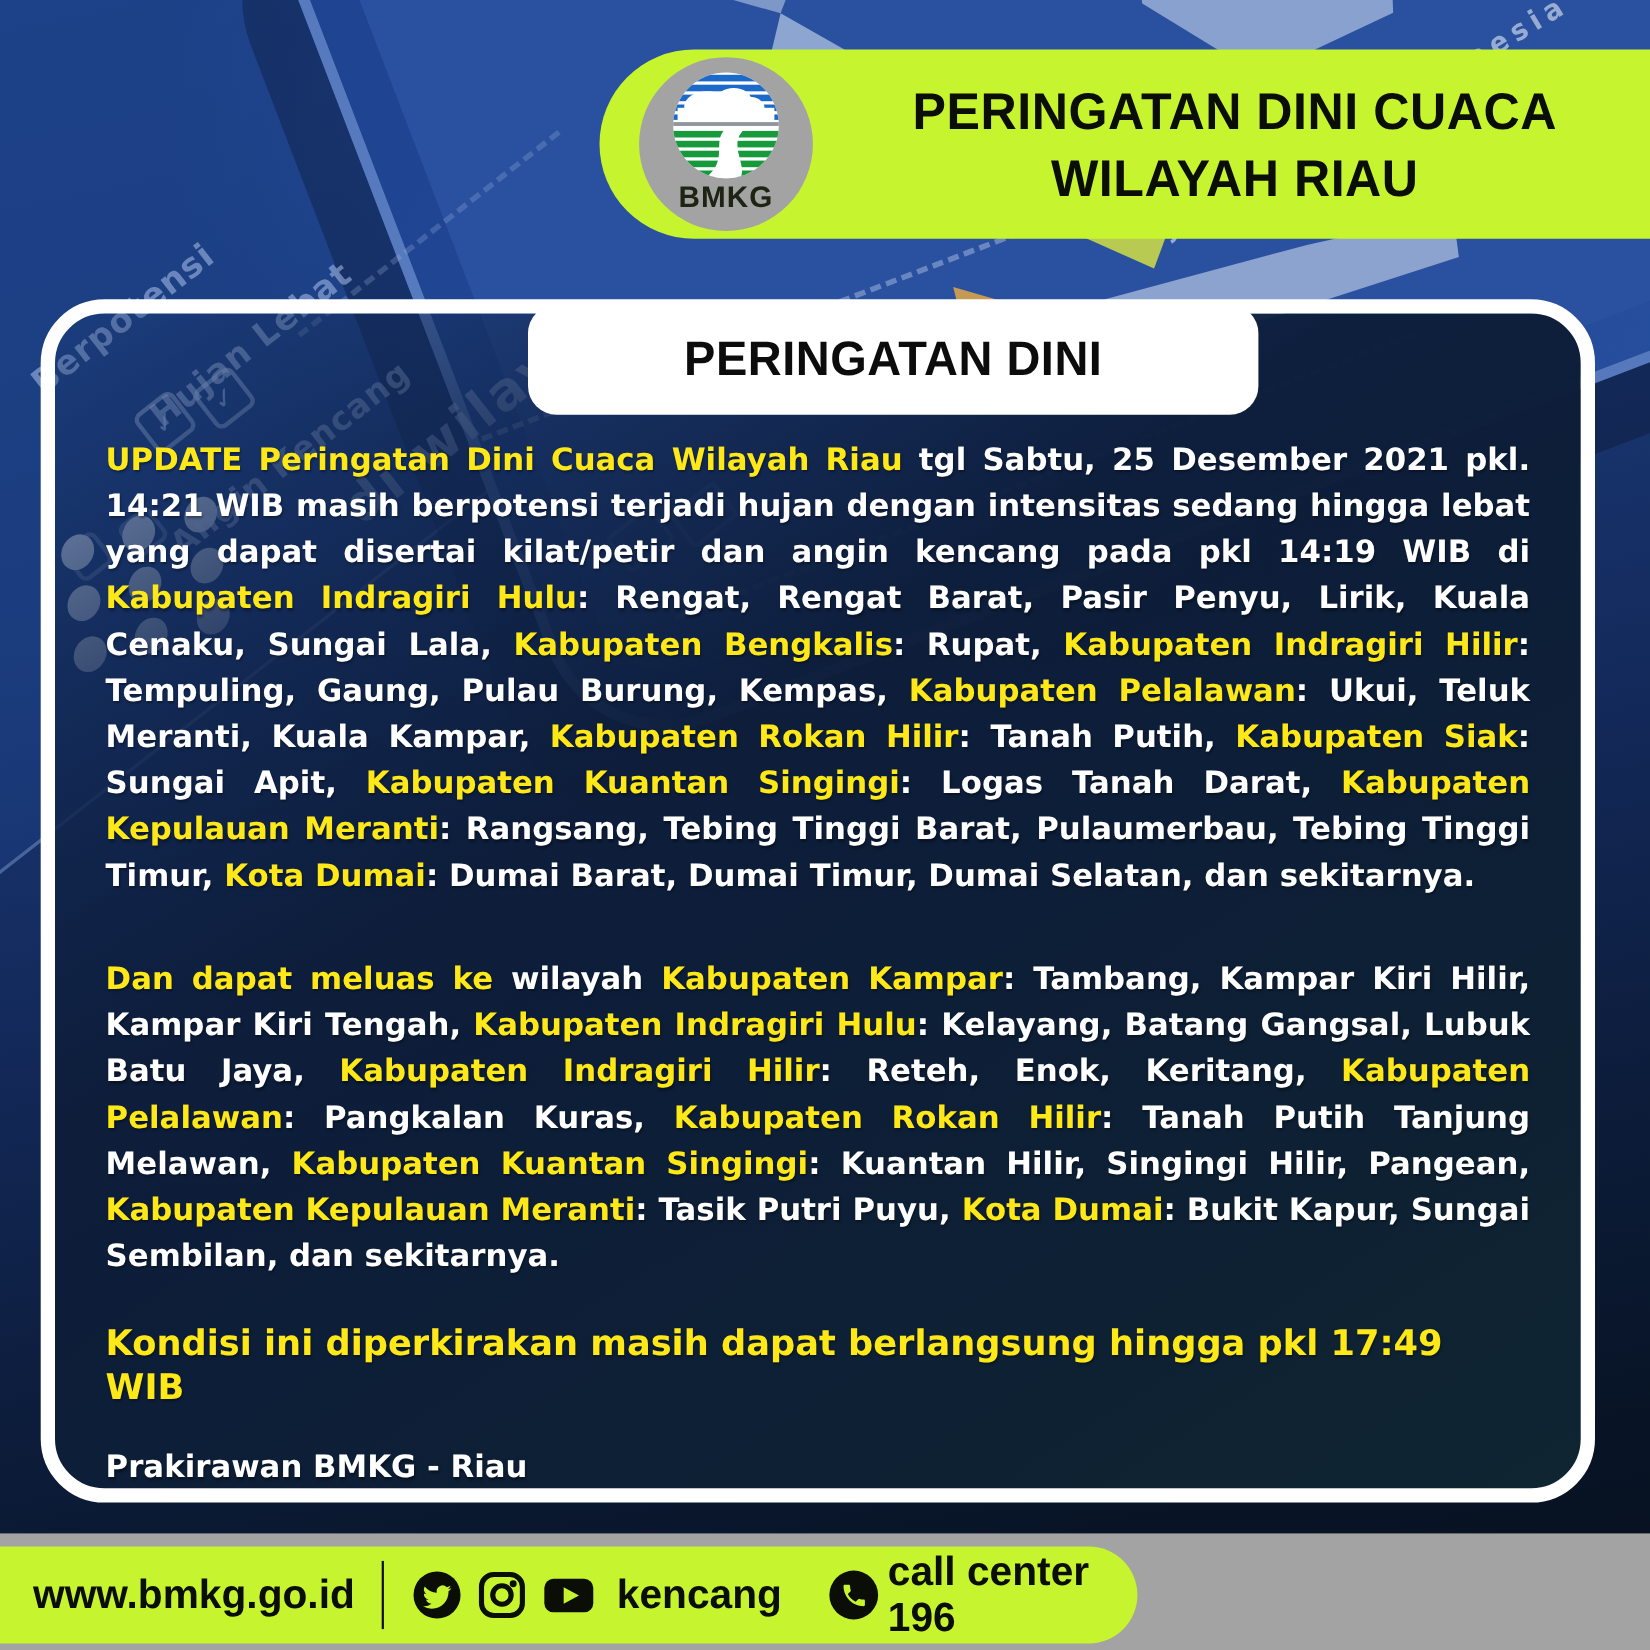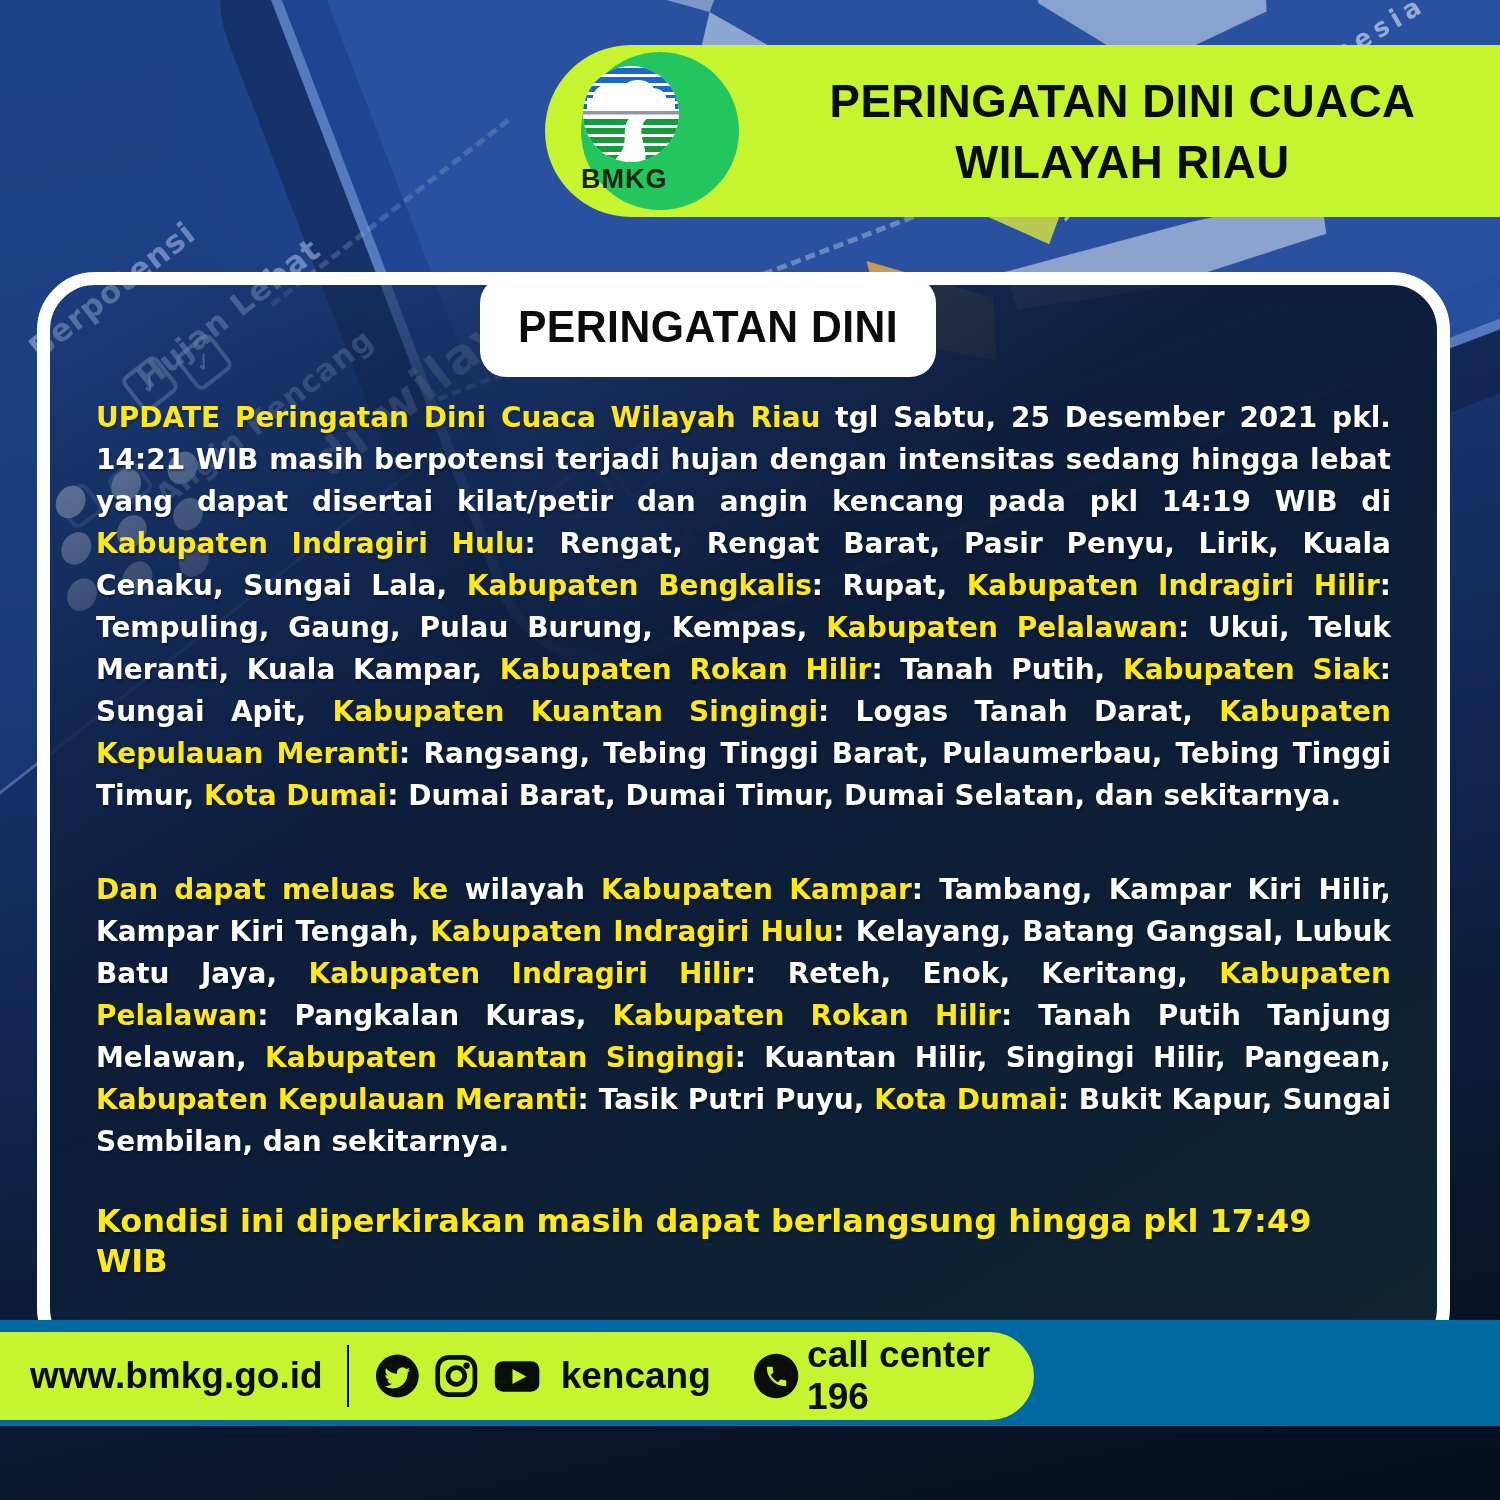--- a/index.html
+++ b/index.html
@@ -36,48 +36,48 @@
     color:rgba(172,194,236,.6);font-weight:700;display:flex;align-items:center;justify-content:center;}
   .chk.c1{left:128px;top:362px;width:36px;height:36px;font-size:24px;}
   .chk.c2{left:182px;top:340px;width:36px;height:36px;font-size:24px;}
   .chk.c3{left:62px;top:488px;width:28px;height:28px;opacity:.6;}
   .chk.c4{left:112px;top:466px;width:28px;height:28px;opacity:.6;}
   .chk.c5{left:556px;top:470px;width:44px;height:32px;opacity:.5;border-radius:6px;}
   .chk.c6{left:614px;top:448px;width:44px;height:32px;opacity:.5;border-radius:6px;}
   
   .banner{position:absolute;left:545px;top:45px;width:955px;height:172px;z-index:4;
     background:#c6f42f;border-radius:86px 0 0 86px;display:flex;align-items:center;}
-  .logo-wrap{position:absolute;left:36px;top:7px;width:158px;height:158px;border-radius:50%;background:#22c55e;
-    display:flex;flex-direction:column;justify-content:flex-start;}
+  .logo-wrap{position:absolute;left:36px;top:7px;width:158px;height:158px;border-radius:50%;background:#a3a3a3;
+    display:flex;flex-direction:column;align-items:center;justify-content:flex-start;}
   .logo-wrap svg{width:100px;height:100px;margin-top:12px;display:block;}
   .logo-text{font-family:"Liberation Sans",sans-serif;font-weight:900;font-size:27px;color:#1d2413;
     letter-spacing:1px;line-height:1;margin-top:2px;}
   .banner-title{position:absolute;left:225px;right:25px;top:0;bottom:0;display:flex;flex-direction:column;
     align-items:center;justify-content:center;font-family:"Liberation Sans",sans-serif;font-weight:900;
     font-size:47px;line-height:61px;color:#0b0d07;letter-spacing:.5px;transform:scaleX(.97);text-align:center;}
   
   .panel{position:absolute;left:37px;top:272px;width:1413px;height:1094px;z-index:3;box-sizing:border-box;
     border:13px solid #ffffff;border-radius:58px;
     background:linear-gradient(148deg,rgba(21,48,100,.18) 0%,rgba(17,38,78,.80) 20%,rgba(13,29,58,.96) 38%,
       #0d1e38 55%,#0e2133 80%,#0f2531 100%);}
-  .tab{position:absolute;left:480px;top:277px;width:456px;height:100px;background:#ffffff;border-radius:26px;
+  .tab{position:absolute;left:480px;top:277px;width:664px;height:100px;background:#ffffff;border-radius:26px;
     z-index:5;display:flex;align-items:center;justify-content:center;}
   .tab-title{font-family:"Liberation Sans",sans-serif;font-weight:900;font-size:44px;color:#0c0c0c;
     letter-spacing:.5px;transform:scaleX(.97);}
   .panel-content{position:absolute;left:0;right:0;top:0;bottom:0;padding:112px 46px 0 46px;box-sizing:border-box;}
   .para{font-size:28px;line-height:42px;font-weight:700;color:#ffffff;text-align:justify;
     text-shadow:1px 2px 2px rgba(0,0,0,.35);margin:0;}
   .para + .para{margin-top:52px;}
   .para .hl{color:#ffe818;}
   .para .wt{color:#ffffff;}
   .validity{margin-top:38px;font-size:32px;line-height:40px;font-weight:700;color:#ffe818;
     text-shadow:1px 2px 2px rgba(0,0,0,.35);}
   .signoff{margin-top:36px;font-size:28px;font-weight:700;color:#ffffff;text-shadow:1px 2px 2px rgba(0,0,0,.35);}
   
-  .footer-strip{position:absolute;left:0;top:1320px;width:1500px;height:106px;background:#0369a1;z-index:4;}
+  .footer-strip{position:absolute;left:0;top:1394px;width:1500px;height:106px;background:#a3a3a3;z-index:4;}
   .footer-bar{position:absolute;left:0;top:12px;width:1034px;height:88px;background:#c6f42f;
     border-radius:0 44px 44px 0;display:flex;align-items:center;padding-left:30px;box-sizing:border-box;}
   .footer-bar .site{font-family:"Liberation Sans",sans-serif;font-weight:700;font-size:37px;color:#0b0d07;}
   .fdivider{width:3px;height:62px;background:#0b0d07;margin:0 26px 0 24px;}
   .ficon{display:block;margin-right:14px;}
   .handle{font-family:"Liberation Sans",sans-serif;font-weight:700;font-size:37px;color:#0b0d07;margin-left:6px;}
   .callwrap{display:flex;align-items:center;margin-left:42px;}
   .calltext{font-family:"Liberation Sans",sans-serif;font-weight:700;font-size:37px;color:#0b0d07;margin-left:8px;}
   .map-label{fill:#d4deef;opacity:.65;font-weight:700;font-family:"DejaVu Sans",sans-serif;}
 </style>

